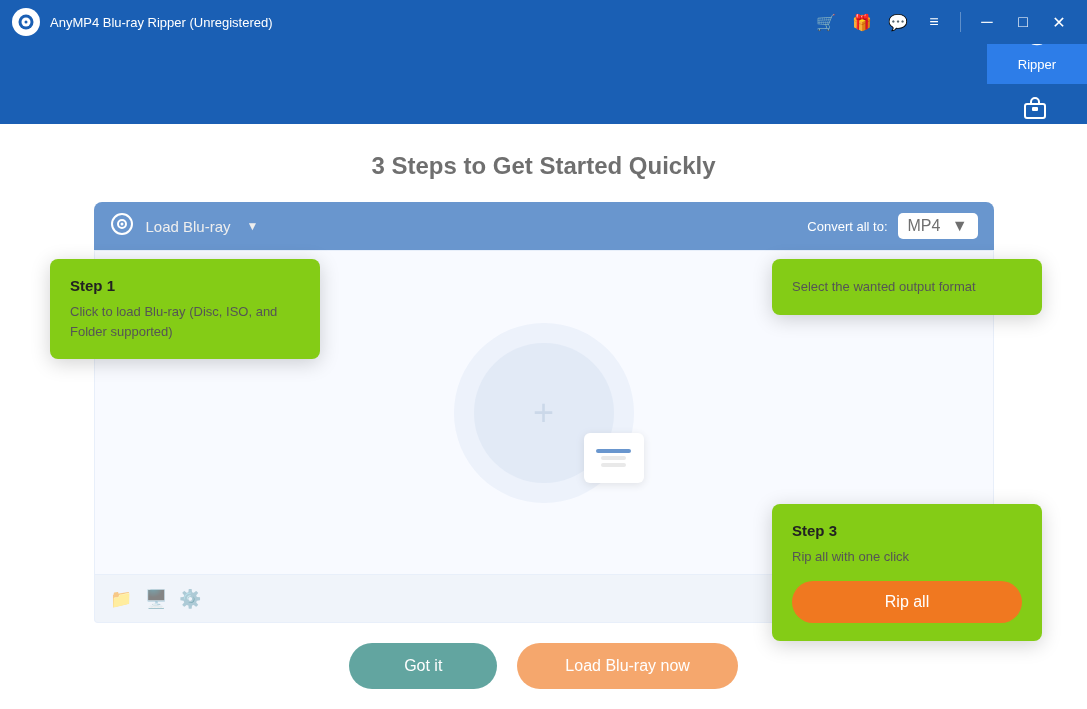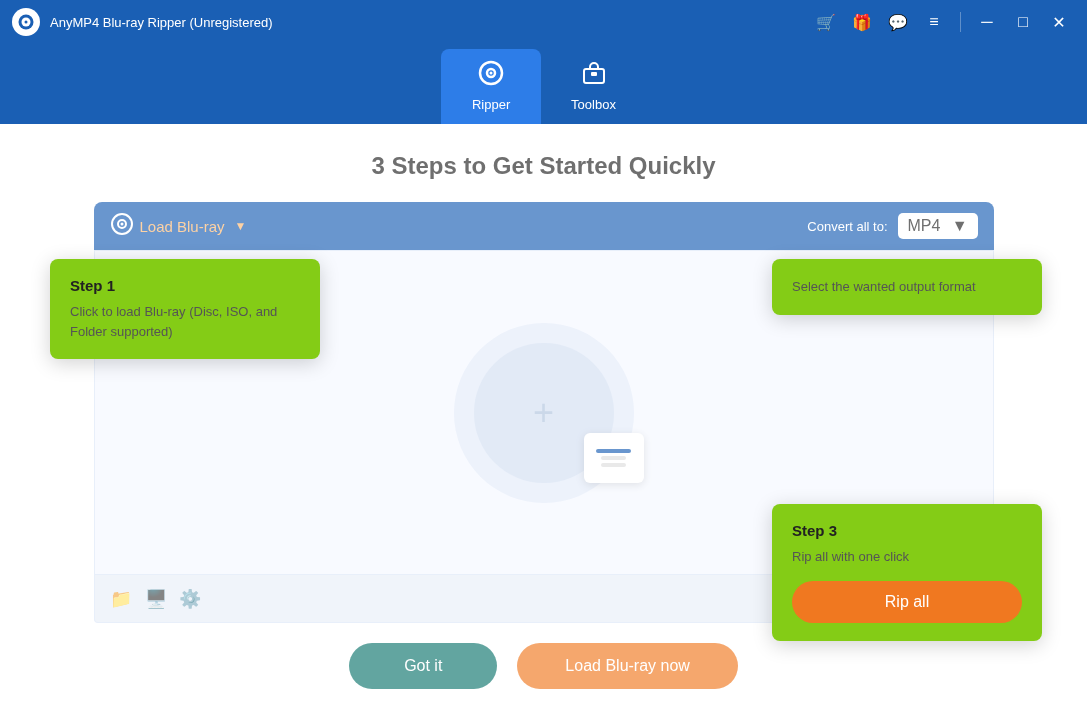--- a/index.html
+++ b/index.html
@@ -64,20 +64,21 @@
 
     
     .nav-tabs {
       background: #1a5fb4;
       height: 80px;
       display: flex;
       justify-content: center;
       align-items: flex-end;
       gap: 0;
       padding-bottom: 0;
+      flex-direction: column;
     }
     .nav-tab {
       display: flex;
       flex-direction: column;
       align-items: center;
       justify-content: center;
       gap: 4px;
       padding: 10px 30px 12px;
       cursor: pointer;
       border-radius: 8px 8px 0 0;
@@ -124,22 +125,22 @@
       background: #1a5fb4;
       border-radius: 8px 8px 0 0;
       height: 48px;
       padding: 0 16px;
       position: relative;
       z-index: 10;
     }
     .load-bluray-btn {
       display: flex;
       align-items: center;
-      gap: 6px;
-      color: #fdba74;
+      gap: 12px;
+      color: #e5e5e5;
       font-size: 15px;
       font-weight: 500;
       cursor: pointer;
       background: transparent;
       border: none;
       outline: none;
     }
     .load-bluray-btn .icon {
       font-size: 20px;
     }

